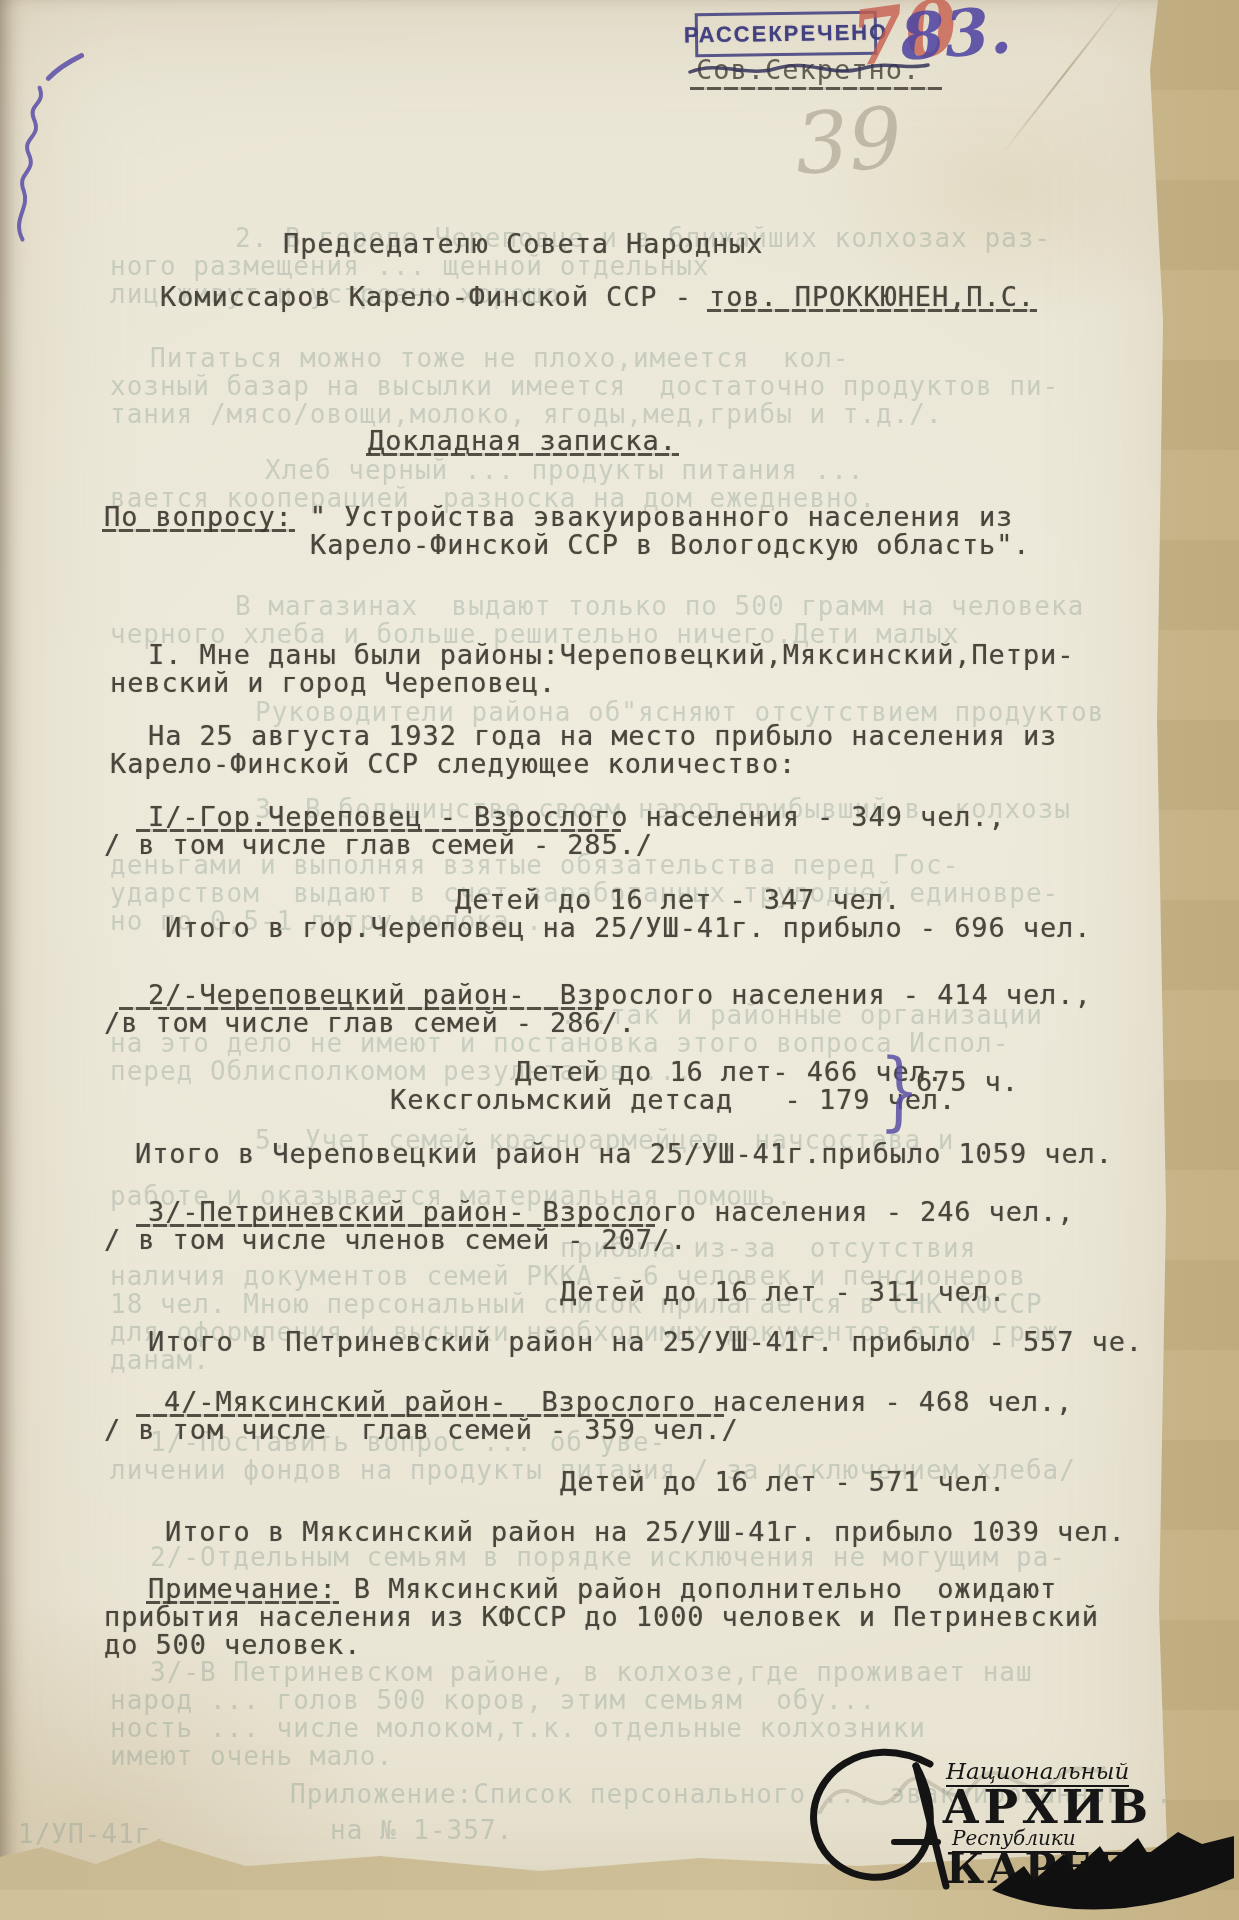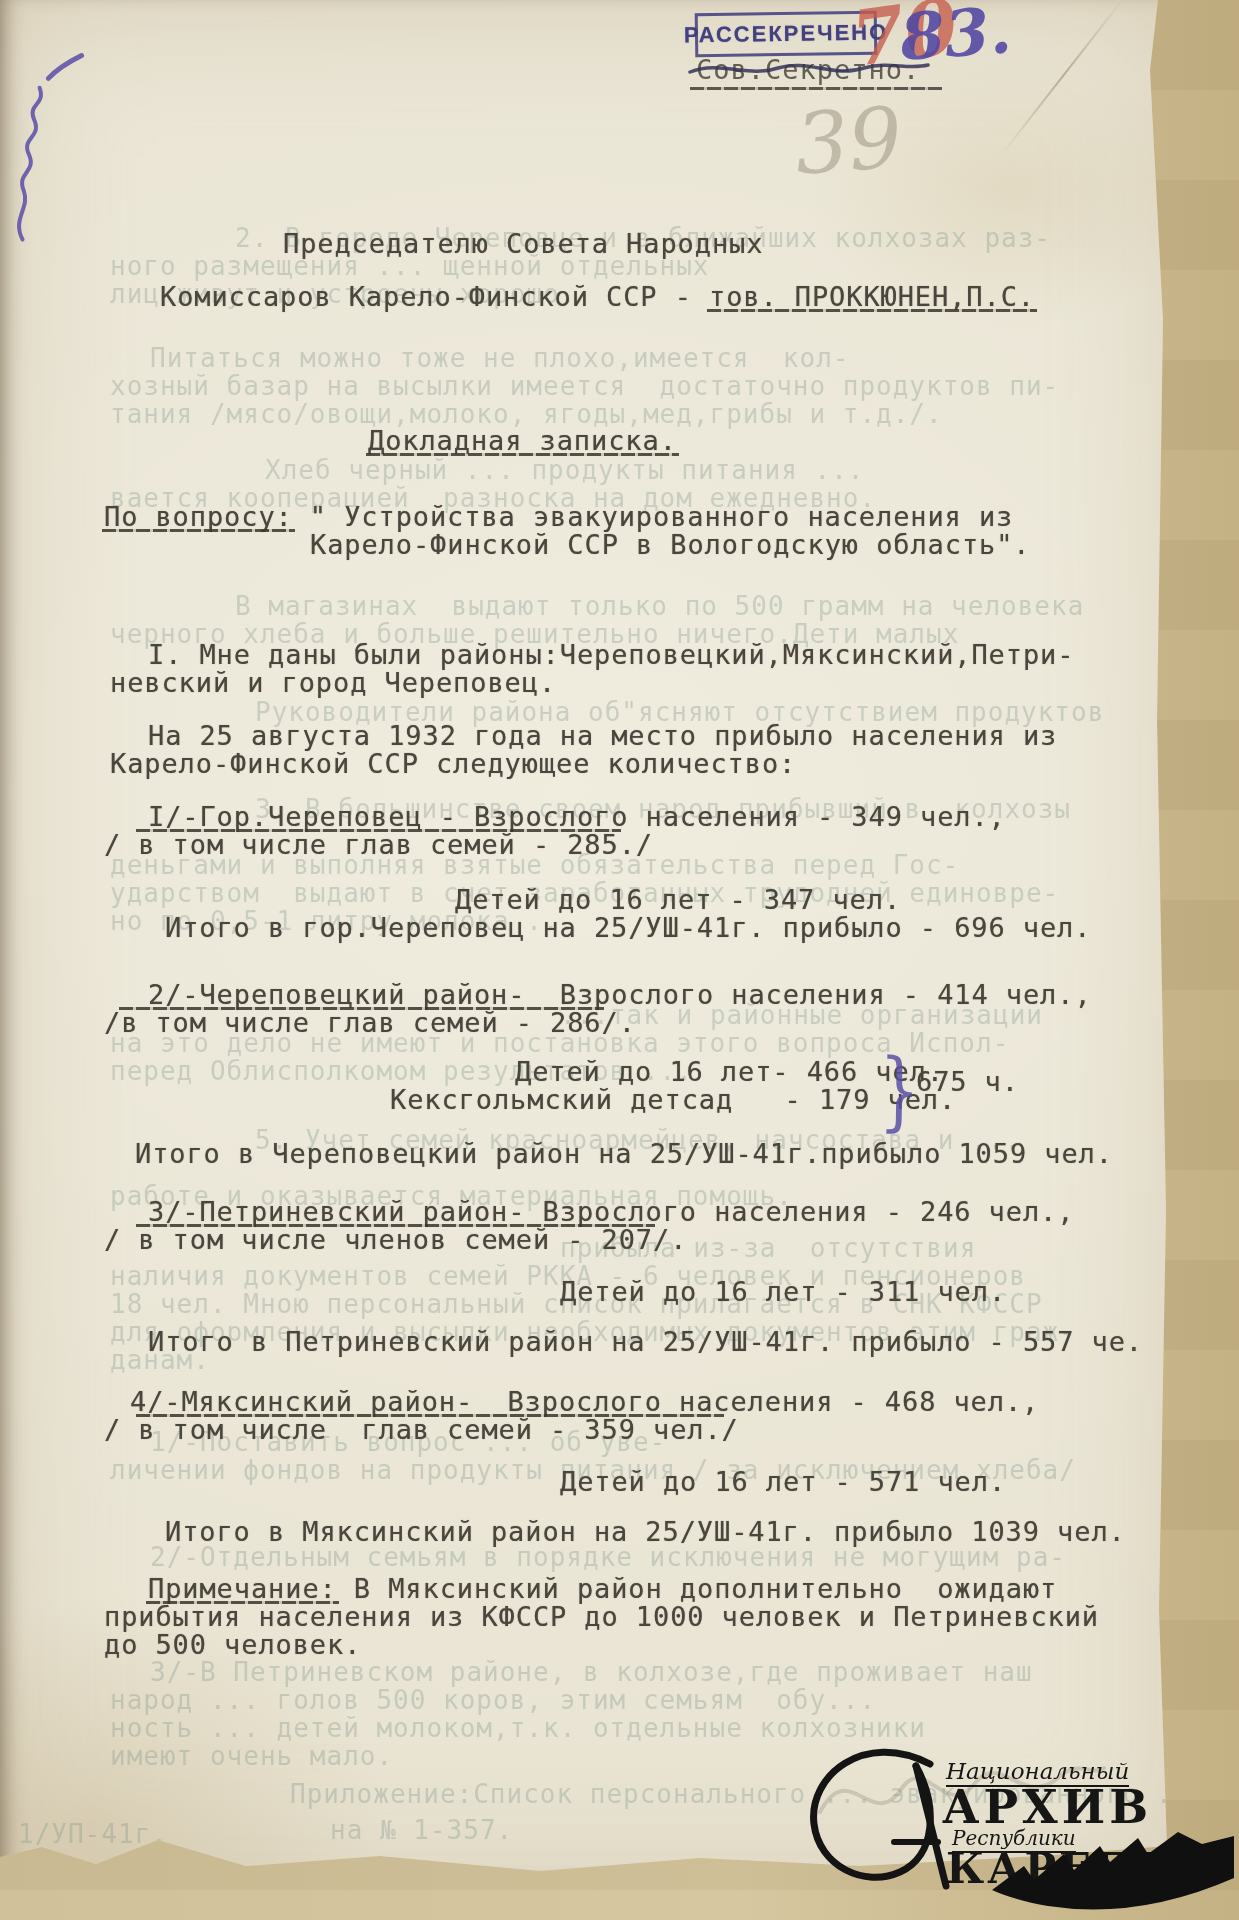--- a/index.html
+++ b/index.html
@@ -85,21 +85,21 @@
         <div class="gline" style="left: 560px; top: 1234px;">прибыла из-за  отсутствия</div>
         <div class="gline" style="left: 110px; top: 1262px;">наличия документов семей РККА - 6 человек и пенсионеров</div>
         <div class="gline" style="left: 110px; top: 1290px;">18 чел. Мною персональный список прилагается в СНК КФССР</div>
         <div class="gline" style="left: 110px; top: 1318px;">для оформления и высылки необходимых документов этим граж-</div>
         <div class="gline" style="left: 110px; top: 1346px;">данам.</div>
         <div class="gline" style="left: 150px; top: 1428px;">1/-Поставить вопрос ... об уве-</div>
         <div class="gline" style="left: 110px; top: 1456px;">личении фондов на продукты питания / за исключением хлеба/</div>
         <div class="gline" style="left: 150px; top: 1543px;">2/-Отдельным семьям в порядке исключения не могущим ра-</div>
         <div class="gline" style="left: 150px; top: 1658px;">3/-В Петриневском районе, в колхозе,где проживает наш</div>
         <div class="gline" style="left: 110px; top: 1686px;">народ ... голов 500 коров, этим семьям  обу...</div>
-        <div class="gline" style="left: 110px; top: 1714px;">ность ... детей молоком,т.к. отдельные колхозники</div>
+        <div class="gline" style="left: 110px; top: 1714px;">ность ... числе молоком,т.к. отдельные колхозники</div>
         <div class="gline" style="left: 110px; top: 1742px;">имеют очень мало.</div>
         <div class="gline" style="left: 290px; top: 1780px;">Приложение:Список персонального ... эвакуированного ...</div>
         <div class="gline" style="left: 330px; top: 1816px;">на № 1-357.</div>
         <div class="gline" style="left: 18px; top: 1820px;">1/УП-41г.</div>
       </div>
     <div id="typed-layer">
         <div class="tline" style="left: 283px; top: 230px;"><span>Председателю Совета Народных</span></div>
         <div class="tline" style="left: 160px; top: 283px;"><span>Комиссаров Карело-Финской ССР - </span><span class="u-under">тов. ПРОККЮНЕН,П.С.</span></div>
         <div class="tline" style="left: 368px; top: 427px;"><span class="u-under">Докладная записка.</span></div>
         <div class="tline" style="left: 104px; top: 503px;"><span class="u-under">По вопросу:</span><span> " Устройства эвакуированного населения из</span></div>
@@ -115,21 +115,21 @@
         <div class="tline" style="left: 148px; top: 981px;"><span>2/-Череповецкий район-  Взрослого населения - 414 чел.,</span></div>
         <div class="tline" style="left: 104px; top: 1009px;"><span>/</span><span class="u-over">в том числе глав семей - 286</span><span>/.</span></div>
         <div class="tline" style="left: 515px; top: 1058px;"><span>Детей до 16 лет- 466 чел.</span></div>
         <div class="tline" style="left: 390px; top: 1086px;"><span>Кексгольмский детсад   - 179 чел.</span></div>
         <div class="tline" style="left: 916px; top: 1068px;"><span>675 ч.</span></div>
         <div class="tline" style="left: 135px; top: 1140px;"><span>Итого в Череповецкий район на 25/УШ-41г.прибыло 1059 чел.</span></div>
         <div class="tline" style="left: 148px; top: 1198px;"><span>3/-Петриневский район- Взрослого населения - 246 чел.,</span></div>
         <div class="tline" style="left: 104px; top: 1226px;"><span>/ </span><span class="u-over">в том числе членов семей - 207</span><span>/.</span></div>
         <div class="tline" style="left: 560px; top: 1278px;"><span>Детей до 16 лет - 311 чел.</span></div>
         <div class="tline" style="left: 148px; top: 1328px;"><span>Итого в Петриневский район на 25/УШ-41г. прибыло - 557 че.</span></div>
-        <div class="tline" style="left: 130px; top: 1388px;"><span>4/-Мяксинский район-  Взрослого населения - 468 чел.,</span></div>
+        <div class="tline" style="left: 164px; top: 1388px;"><span>4/-Мяксинский район-  Взрослого населения - 468 чел.,</span></div>
         <div class="tline" style="left: 104px; top: 1416px;"><span>/ </span><span class="u-over">в том числе  глав семей - 359 чел.</span><span>/</span></div>
         <div class="tline" style="left: 560px; top: 1468px;"><span>Детей до 16 лет - 571 чел.</span></div>
         <div class="tline" style="left: 165px; top: 1518px;"><span>Итого в Мяксинский район на 25/УШ-41г. прибыло 1039 чел.</span></div>
         <div class="tline" style="left: 148px; top: 1575px;"><span class="u-under">Примечание:</span><span> В Мяксинский район дополнительно  ожидают</span></div>
         <div class="tline" style="left: 104px; top: 1603px;"><span>прибытия населения из КФССР до 1000 человек и Петриневский</span></div>
         <div class="tline" style="left: 104px; top: 1631px; text-align: center;"><span>до 500 человек.</span></div>
       </div>
 
     <div class="crease"></div>
 

